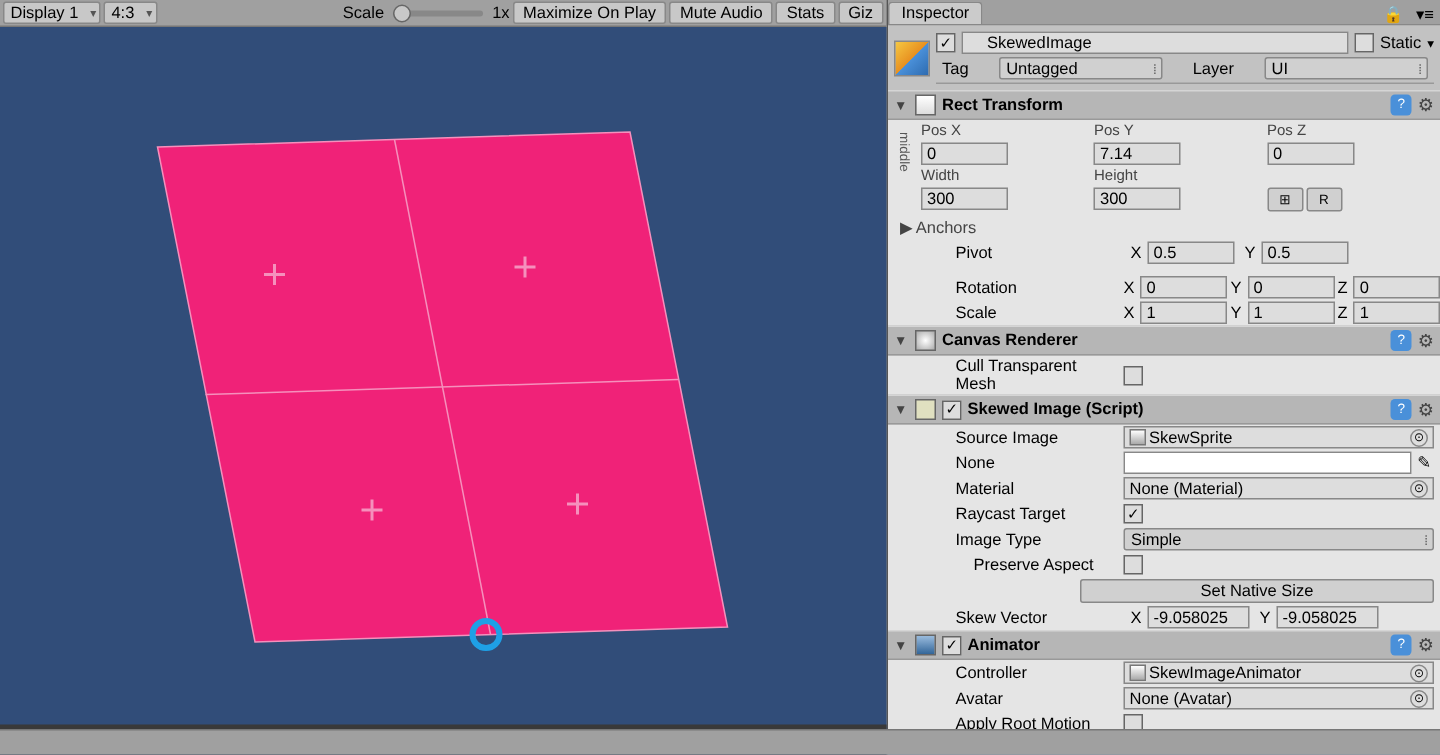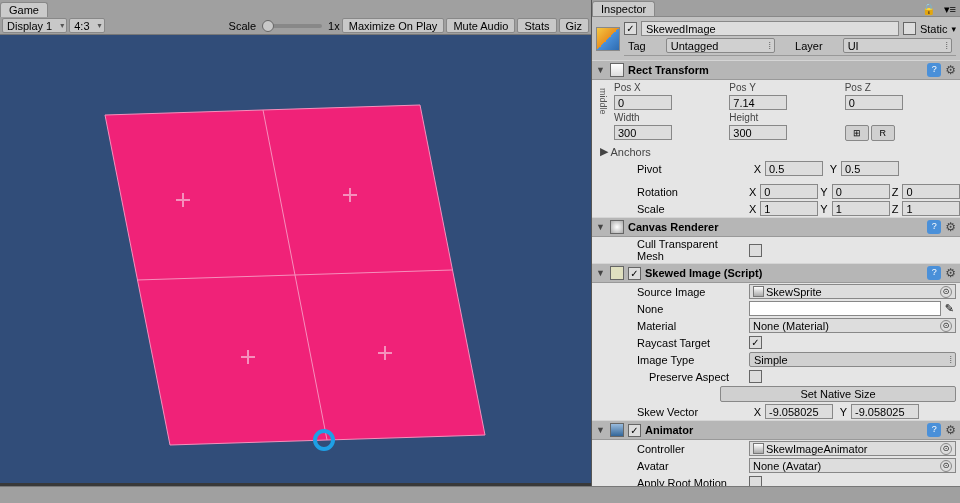--- a/index.html
+++ b/index.html
@@ -22,21 +22,21 @@
 
 .viewport { flex: 1; background: #314d79; position: relative; }
 .letterbox-bot { background: #393939; height: 20px; position: absolute; bottom: 0; width: 100%; }
 
 svg.skewed-sprite { position: absolute; left: 0; top: 0; }
 
 
 .insp-head { height: 17px; background: #a0a0a0; display: flex; align-items: flex-end; border-bottom: 1px solid #888; }
 .obj-header { background: #c2c2c2; padding: 4px; display: flex; align-items: center; gap: 4px; }
 .cube-ico { width: 24px; height: 24px; background: linear-gradient(135deg, #f5c842 0%, #e89020 50%, #4a90d9 50%, #2e6bb0 100%); border: 1px solid #888; }
-.name-field { flex: 1; background: #ddd; border: 1px solid #888; padding: 1px 4px; height: 15px; }
+.name-field { flex: 1; background: #ddd; border: 1px solid #888; padding: 1px 16px; height: 15px; }
 .chk { width: 13px; height: 13px; border: 1px solid #666; background: #ddd; display: inline-flex; align-items: center; justify-content: center; font-size: 10px; }
 .chk.on::before { content: '✓'; }
 
 .tag-row { display: flex; padding: 2px 4px; gap: 20px; align-items: center; border-bottom: 1px solid #999; }
 .dd-insp { background: #d0d0d0; border: 1px solid #888; padding: 1px 14px 1px 4px; position: relative; border-radius: 2px; height: 15px; display: inline-flex; align-items: center; flex: 1; }
 .dd-insp::after { content: '⁞'; position: absolute; right: 3px; font-size: 9px; color: #555; }
 
 .comp-header { background: #b6b6b6; border-top: 1px solid #d5d5d5; border-bottom: 1px solid #999; display: flex; align-items: center; padding: 2px 4px; gap: 4px; }
 .comp-header .tri { width: 10px; color: #444; font-size: 9px; }
 .comp-header .ico { width: 14px; height: 14px; background: #888; border: 1px solid #666; }
@@ -68,23 +68,20 @@
 .transform-cols { flex: 1; display: grid; grid-template-columns: repeat(3, 1fr); gap: 2px 6px; }
 .tc-label { font-size: 10px; color: #444; }
 .sub-tri { padding-left: 8px; color: #444; }
 .tool-btn { width: 24px; height: 16px; border: 1px solid #888; background: #d0d0d0; border-radius: 2px; text-align: center; font-size: 9px; line-height: 14px; }
 .bottom-bar { position: absolute; bottom: 0; width: 100%; height: 17px; background: #a0a0a0; border-top: 1px solid #777; }
 </style>
 </head>
 <body>
 
 <div class="left-panel">
-  <div class="tab-bar">
-    <div class="tab">Game</div>
-  </div>
   <div class="game-toolbar">
     <div class="dd">Display 1</div>
     <div class="dd">4:3</div>
     <div style="flex:1"></div>
     <span>Scale</span>
     <div class="slider">
         <div class="slider-thumb"></div>
       </div>
     <span>1x</span>
     <div class="toolbar-btn">Maximize On Play</div>

